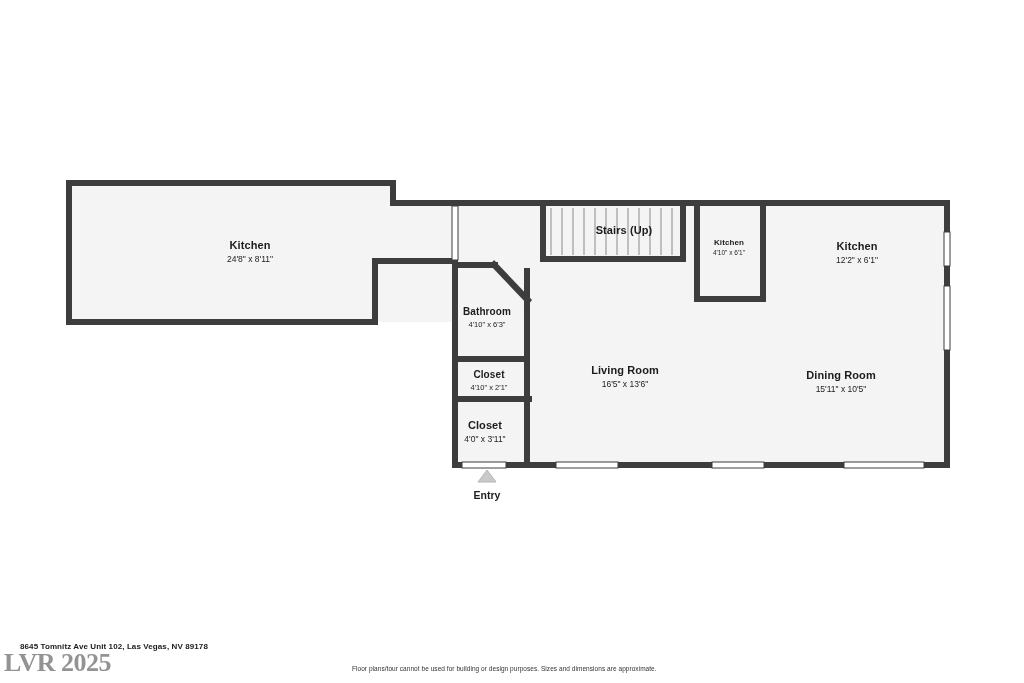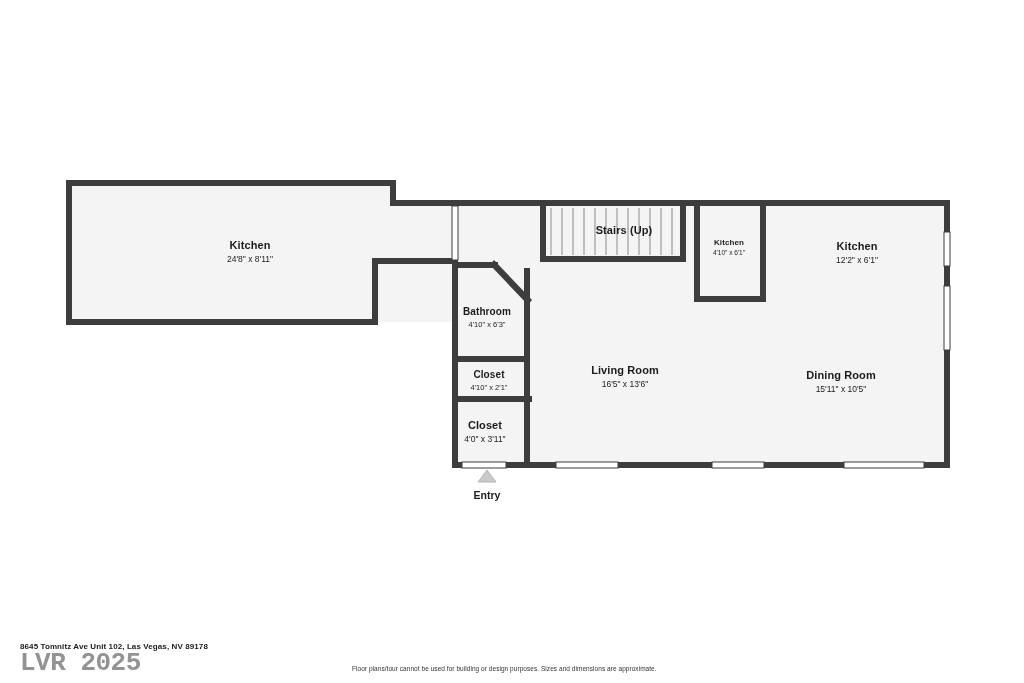--- a/index.html
+++ b/index.html
@@ -67,28 +67,28 @@
   #disclaimer {
     position: absolute;
     left: 352px;
     top: 665px;
     font-size: 6.5px;
     color: #333333;
     letter-spacing: 0.05px;
   }
   #watermark {
     position: absolute;
-    left: 20px;
+    left: 4px;
     top: 648px;
     font-size: 26px;
     font-weight: bold;
     color: #6f6f6f;
     opacity: 0.75;
     letter-spacing: -0.5px;
-    font-family: Liberation Mono, monospace;
+    font-family: Liberation Serif, serif;
   }
 </style>
 </head>
 <body>
 
 <svg id="plan" viewBox="0 0 1024 683">
 
   <g>
 
     <path d="M70,180 L392,180 L392,203 L455,203 L455,322 L373,322 L373,325 L70,325 Z" fill="#f4f4f4" stroke="none"></path>

